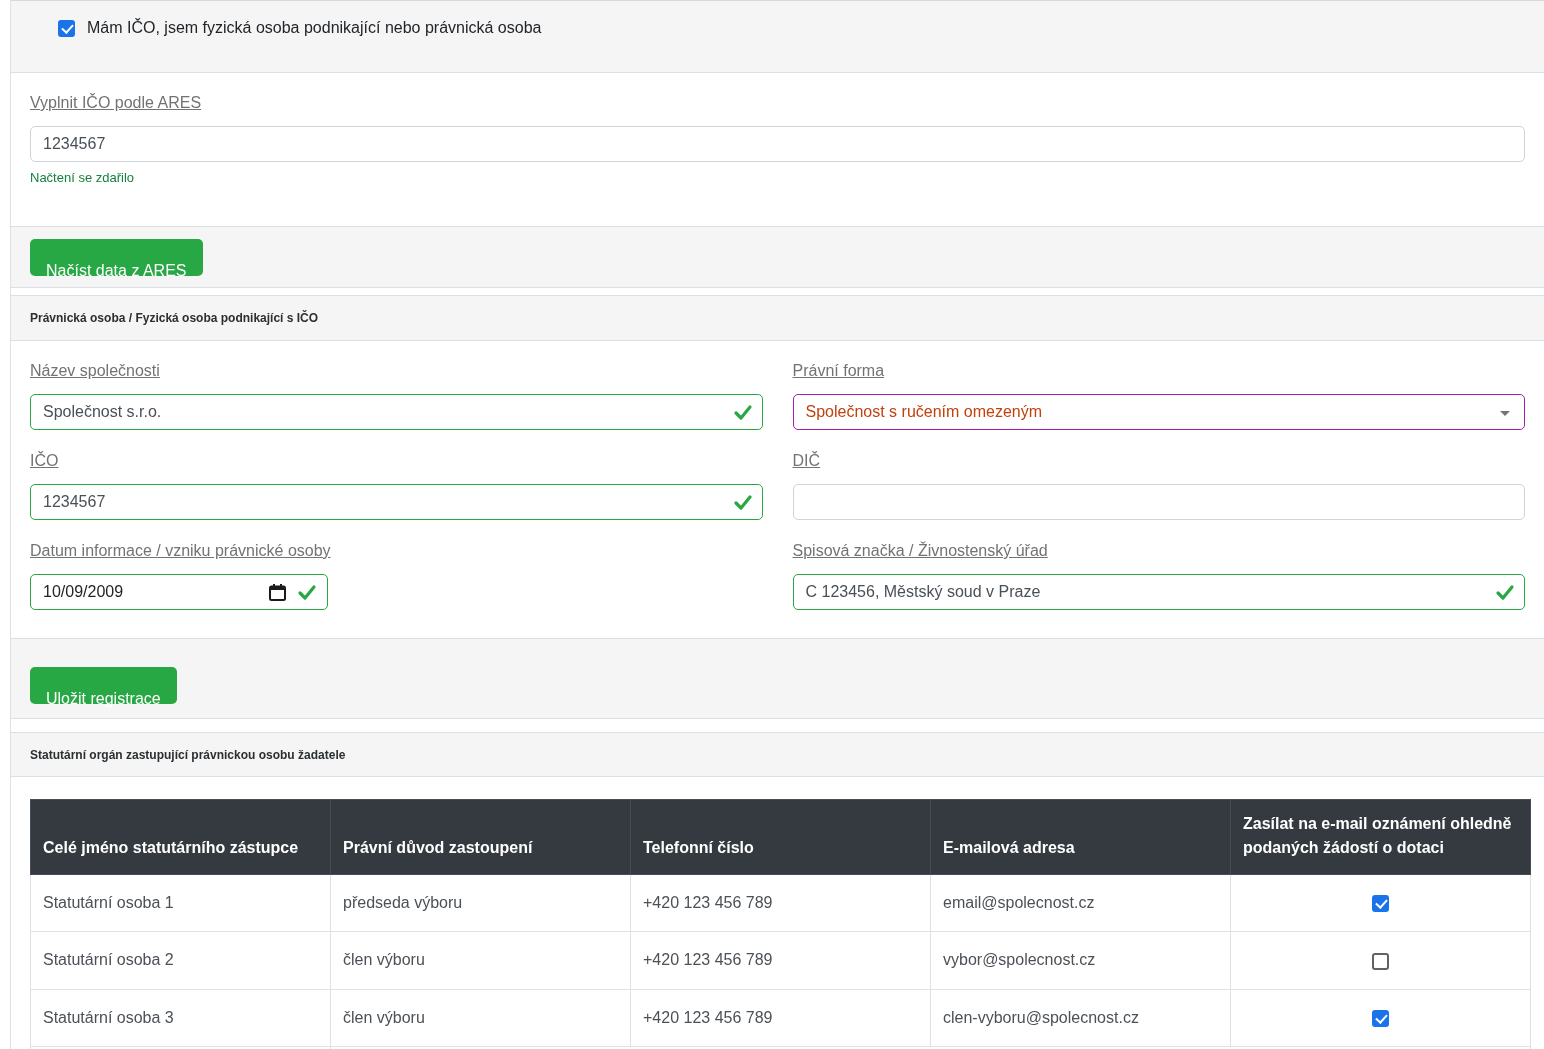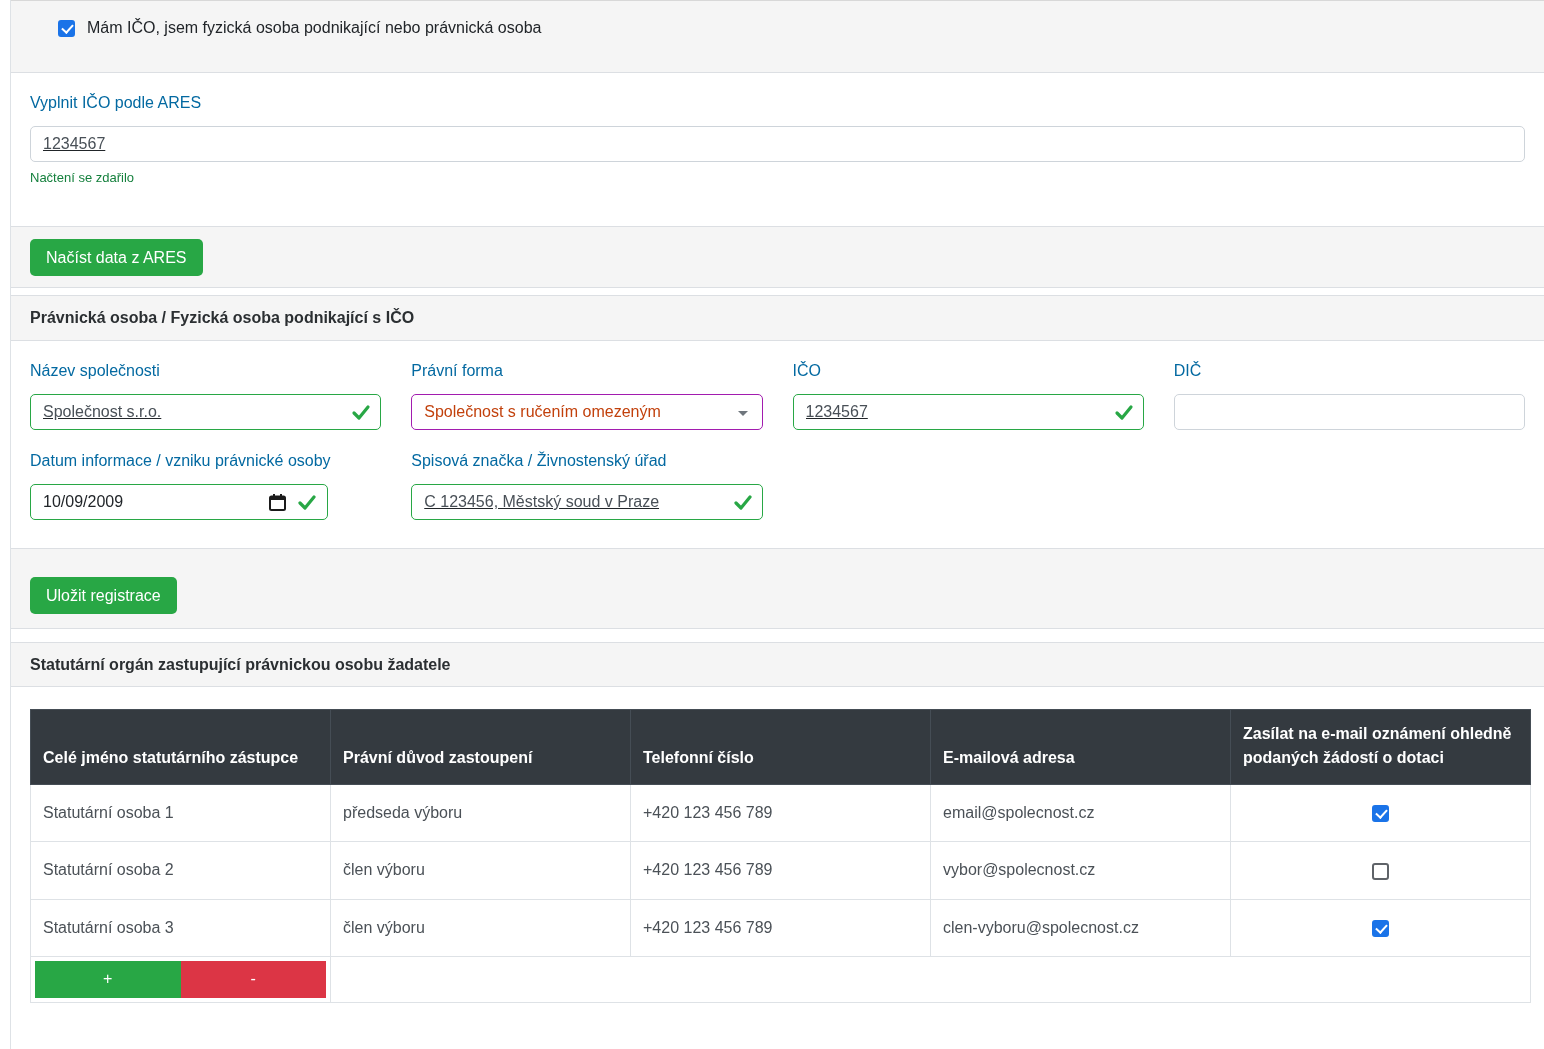--- a/index.html
+++ b/index.html
@@ -29,48 +29,48 @@
     border: 2px solid #5f6368; background: #fff; position: relative;
   }
   .cbx.checked { background: #1a73e8; border-color: #1a73e8; }
   .cbx.checked::after {
     content: ""; position: absolute; left: 4px; top: 0px;
     width: 5px; height: 9px;
     border: solid #fff; border-width: 0 2px 2px 0; transform: rotate(42deg);
   }
   
   .panel-b { height: 153px; padding-top: 18px; background: #fff; }
-  .field-label { display: block; line-height: 24px; margin-bottom: 11px; color: #0369a1; }
-  .input-wrap { position: relative; text-decoration: underline; }
+  .field-label { display: block; line-height: 24px; margin-bottom: 11px; color: #737373; text-decoration: underline; }
+  .input-wrap { position: relative; }
   .text-input {
     width: 100%; height: 36px; border: 1px solid #ced4da; border-radius: 5px;
     padding: 0 12px; font-family: "Liberation Sans", sans-serif;
     font-size: 16px; color: #495057; background: #fff; outline: none; display: block;
   }
   .text-input.valid { border-color: #28a745; padding-right: 38px; }
   .valid-check {
     position: absolute; right: 10px; top: 50%; transform: translateY(-50%);
     width: 20px; height: 20px; pointer-events: none;
   }
   .success-msg { color: #15803d; font-size: 13px; margin-top: 8px; line-height: 16px; }
   
   .panel-c { height: 62px; padding-top: 12px; }
   .panel-f { height: 81px; padding-top: 28px; }
   .btn-green {
     display: inline-block; background: #28a745; color: #fff; border: none;
-    border-radius: 5px; height: 37px; padding: 0 16px; font-size: 16px;
+    border-radius: 5px; height: 37px; padding: 13px 16px; font-size: 16px;
     font-family: "Liberation Sans", sans-serif; cursor: pointer; line-height: 37px;
   }
   
   .panel-d { height: 46px; display: flex; align-items: center; margin-top: 7px; }
   .panel-g { height: 45px; display: flex; align-items: center; margin-top: 13px; }
-  .section-title { font-weight: bold; font-size: 16px; color: #2b2f32; text-align: center; }
+  .section-title { font-weight: bold; font-size: 12px; color: #2b2f32; text-align: center; }
   
   .panel-e { padding-top: 18px; padding-bottom: 28px; background: #fff; }
-  .form-grid { display: grid; grid-template-columns: 1fr 1fr 1fr 1fr; column-gap: 30px; row-gap: 19px; }
+  .form-grid { display: grid; grid-template-columns: 1fr 1fr; column-gap: 30px; row-gap: 19px; }
   .select-box {
     position: relative; height: 36px; border: 1px solid #a21caf; border-radius: 5px;
     padding: 0 30px 0 12px; color: #c2410c; background: #fff;
     line-height: 34px; cursor: default; overflow: hidden; white-space: nowrap;
   }
   .select-caret {
     position: absolute; right: 14px; top: 16px; width: 0; height: 0;
     border-left: 5px solid transparent; border-right: 5px solid transparent;
     border-top: 5px solid #6f767d;
   }

